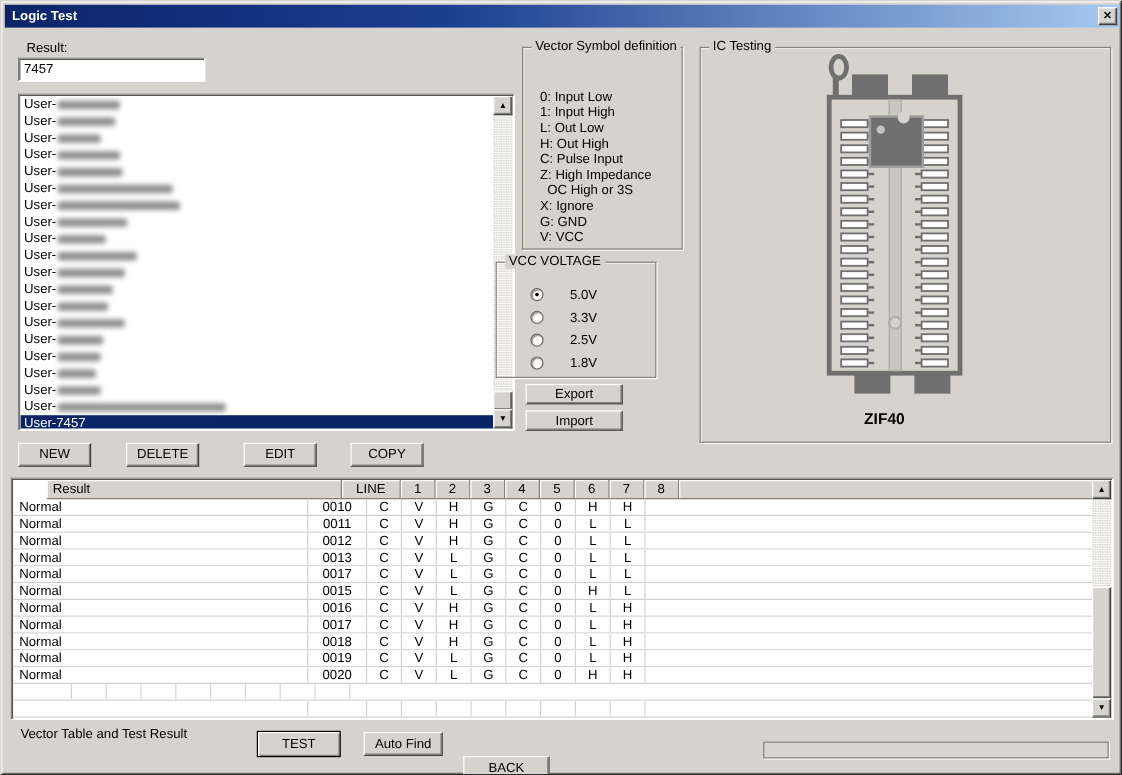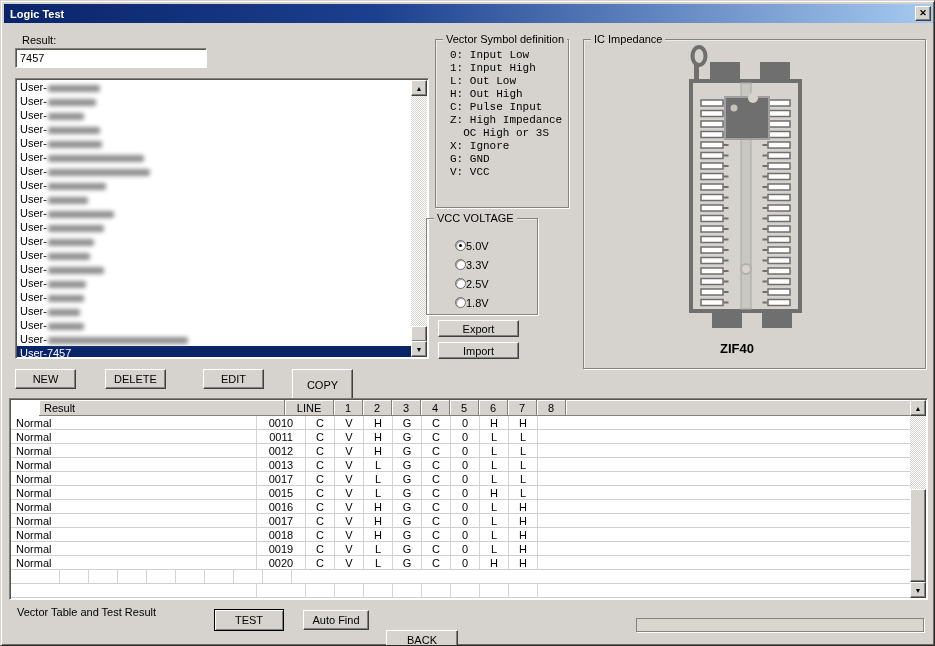--- a/index.html
+++ b/index.html
@@ -41,21 +41,21 @@
     box-shadow:inset 1px 1px 0 #58554e;
   }
   .group{
     position:absolute;border:1px solid #87837b;
     box-shadow:1px 1px 0 #fff, inset 1px 1px 0 rgba(255,255,255,.55);
   }
   .group-label{position:absolute;top:-7px;left:7px;background:#d6d3ce;padding:0 3px;white-space:nowrap;}
   
   .search-label{position:absolute;left:21px;top:33px;}
   .search-input{
-    position:absolute;left:14px;top:47px;width:192px;height:20px;
+    position:absolute;left:14px;top:47px;width:156px;height:20px;
     padding:2px 4px;font-family:"Liberation Sans",sans-serif;font-size:11px;outline:none;
   }
   
   .listbox{position:absolute;left:14px;top:77px;width:414px;height:281px;}
   .list-items{position:absolute;left:1px;top:1px;right:17px;bottom:1px;overflow:hidden;background:#fff;}
   .list-item{height:14px;line-height:14px;padding-left:3px;white-space:nowrap;}
   .list-item.selected{background:#0a246a;color:#fff;}
   .blur-bar{display:inline-block;height:7px;background:#8f8f8f;border-radius:2px;filter:blur(2px);vertical-align:middle;margin-left:1px;}
   
   .sb{position:absolute;width:16px;}
@@ -67,25 +67,25 @@
   .sb-btn{
     position:absolute;left:0;width:16px;height:16px;background:#d6d3ce;
     border:1px solid;border-color:#fff #404040 #404040 #fff;box-shadow:inset -1px -1px 0 #808080;
     font-size:7px;color:#000;display:flex;align-items:center;justify-content:center;cursor:default;
   }
   .sb-thumb{
     position:absolute;left:0;width:16px;background:#d6d3ce;
     border:1px solid;border-color:#fff #404040 #404040 #fff;box-shadow:inset -1px -1px 0 #808080;cursor:default;
   }
   
-  .vlines{position:absolute;left:14px;top:9px;right:4px;font-family:Liberation Mono, monospace;}
+  .vlines{position:absolute;left:14px;top:35px;right:4px;}
   .vline{height:13px;line-height:13px;white-space:pre;}
   
   .vcc-options{position:absolute;left:28px;top:17px;}
-  .radio-row{display:flex;align-items:center;height:19px;gap:0;cursor:default;}
+  .radio-row{display:flex;align-items:center;height:19px;gap:22px;cursor:default;}
   .radio{
     width:11px;height:11px;border-radius:50%;background:#fff;position:relative;flex:0 0 auto;
     border:1px solid #6e6a63;box-shadow:inset 1px 1px 1px #9a968f, inset -1px -1px 0 #fff;
   }
   .radio.checked::after{content:"";position:absolute;left:3px;top:3px;width:3px;height:3px;border-radius:50%;background:#000;}
   
   .table-panel{
     position:absolute;left:8px;top:397px;width:919px;height:202px;background:#fff;
     border:1px solid;border-color:#808080 #fff #fff #808080;box-shadow:inset 1px 1px 0 #58554e;
   }
@@ -158,39 +158,39 @@
       <div class="sb-thumb" style="top:246px;height:16px;"></div>
       <div class="sb-btn" style="bottom:0;">
         <span>▼</span>
       </div>
     </div>
   </div>
 
   <div class="btn" style="left:14px;top:368px;width:61px;height:20px;">NEW</div>
   <div class="btn" style="left:104px;top:368px;width:61px;height:20px;">DELETE</div>
   <div class="btn" style="left:202px;top:368px;width:61px;height:20px;">EDIT</div>
-  <div class="btn" style="left:291px;top:368px;width:61px;height:32px;">COPY</div>
+  <div class="btn" style="left:291px;top:368px;width:61px;height:20px;">COPY</div>
 
   <div class="group" style="left:434px;top:38px;width:134px;height:169px;">
     <div class="group-label">Vector Symbol definition</div>
     <div class="vlines" id="vector-lines">
         <div class="vline">0: Input Low</div>
         <div class="vline">1: Input High</div>
         <div class="vline">L: Out Low</div>
         <div class="vline">H: Out High</div>
         <div class="vline">C: Pulse Input</div>
         <div class="vline">Z: High Impedance</div>
         <div class="vline">  OC High or 3S</div>
         <div class="vline">X: Ignore</div>
         <div class="vline">G: GND</div>
         <div class="vline">V: VCC</div>
       </div>
   </div>
 
-  <div class="group" style="left:425px;top:217px;width:112px;height:97px;">
+  <div class="group" style="left:412px;top:217px;width:134px;height:97px;">
     <div class="group-label">VCC VOLTAGE</div>
     <div class="vcc-options" id="vcc-options">
         <div class="radio-row">
           <span class="radio checked"></span>
           <span>5.0V</span>
         </div>
         <div class="radio-row">
           <span class="radio"></span>
           <span>3.3V</span>
         </div>
@@ -202,21 +202,21 @@
           <span class="radio"></span>
           <span>1.8V</span>
         </div>
       </div>
   </div>
 
   <div class="btn" style="left:437px;top:319px;width:81px;height:17px;">Export</div>
   <div class="btn" style="left:437px;top:341px;width:81px;height:17px;">Import</div>
 
   <div class="group" style="left:582px;top:38px;width:343px;height:330px;">
-    <div class="group-label">IC Impedance</div>
+    <div class="group-label">IC Testing</div>
     <svg class="socket-svg" id="socket-svg" width="160" height="298" viewBox="0 0 160 298">
 
       <ellipse cx="42" cy="14" rx="6.5" ry="9" fill="none" stroke="#6f6f6f" stroke-width="4"></ellipse>
       <rect x="37" y="22" width="5" height="17" fill="#6f6f6f"></rect>
 
       <rect x="53" y="20" width="30" height="19" fill="#6f6f6f"></rect>
       <rect x="103" y="20" width="30" height="19" fill="#6f6f6f"></rect>
 
       <rect x="34" y="39" width="109" height="230" fill="none" stroke="#6f6f6f" stroke-width="4"></rect>
 

